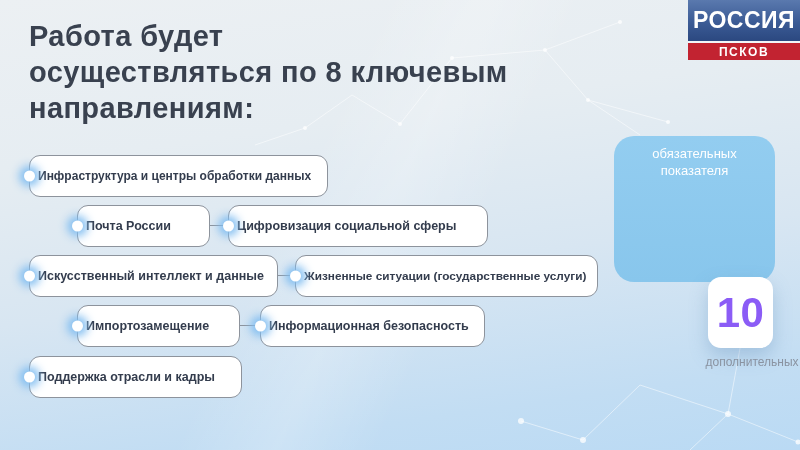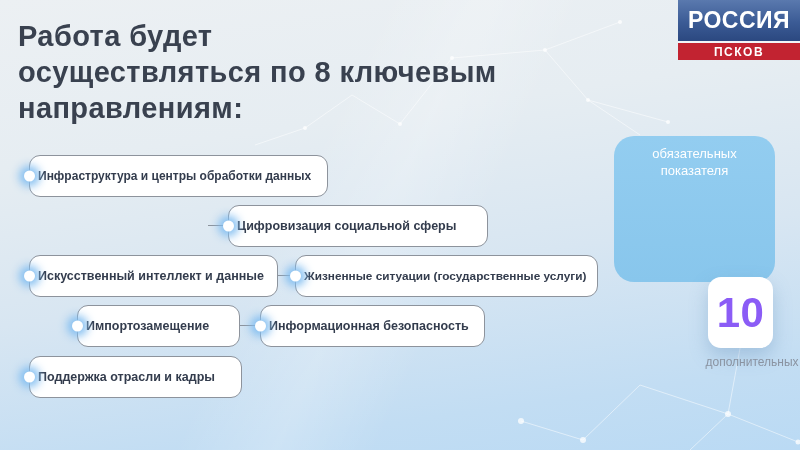--- a/index.html
+++ b/index.html
@@ -7,21 +7,21 @@
     position:relative;width:800px;height:450px;overflow:hidden;
     font-family:"Liberation Sans","DejaVu Sans",sans-serif;
     background:linear-gradient(172deg,#ecf0f3 0%,#e6edf2 30%,#d8e6f2 58%,#c2ddf3 85%,#badaf4 100%);
   }
   .streak{position:absolute;inset:0;pointer-events:none;
     background:linear-gradient(115deg,transparent 38%,rgba(255,255,255,.20) 48%,transparent 58%);}
   .plexus{position:absolute;inset:0;pointer-events:none;}
 
   
   .title{
-    position:absolute;left:18px;top:18px;margin:0;width:620px;
+    position:absolute;left:29px;top:18px;margin:0;width:620px;
     font-size:29px;line-height:36px;font-weight:800;letter-spacing:.4px;
     color:#39414f;white-space:pre-line;
   }
 
   
   .pill{
     position:absolute;height:42px;box-sizing:border-box;
     background:#ffffff;border:1.5px solid #8d939c;border-radius:11px;
     display:flex;align-items:center;justify-content:flex-start;
     font-size:12.5px;font-weight:700;color:#333c4d;text-align:center;
@@ -60,21 +60,21 @@
     box-shadow:0 8px 18px rgba(96,140,184,.35);
     display:flex;align-items:center;justify-content:center;
   }
   .big-num-dark{font-size:42px;font-weight:800;color:#8b5cf6;letter-spacing:.5px;}
   .additional-label{
     position:absolute;left:702px;top:355px;width:100px;text-align:center;
     font-size:12px;color:#8a93a1;z-index:4;
   }
 
   
-  .logo{position:absolute;right:0;top:0;width:122px;z-index:5;}
+  .logo{position:absolute;right:0;top:0;width:112px;z-index:5;}
   .logo-blue{
     height:41px;background:linear-gradient(180deg,#5a79ae 0%,#3b5b95 55%,#2b4880 100%);
     color:#ffffff;font-size:23px;font-weight:800;letter-spacing:.5px;
     display:flex;align-items:center;justify-content:center;
   }
   .logo-red{
     height:17px;background:#c22331;border-top:2px solid #f2f4f7;
     color:#ffffff;font-size:12px;font-weight:700;letter-spacing:1.5px;
     display:flex;align-items:center;justify-content:center;
   }
@@ -120,20 +120,24 @@
   <h1 class="title">Работа будет
 осуществляться по 8 ключевым
 направлениям:</h1>
 
   <div class="pill p0">
     <span class="dot"></span>
     <span>Инфраструктура и центры обработки данных</span>
   </div>
 
   <div class="connector c1"></div>
+  <div class="pill p1">
+    <span class="dot"></span>
+    <span>Почта России</span>
+  </div>
   <div class="pill p2">
     <span class="dot"></span>
     <span>Цифровизация социальной сферы</span>
   </div>
 
   <div class="connector c2"></div>
   <div class="pill p3">
     <span class="dot"></span>
     <span>Искусственный интеллект и данные</span>
   </div>

